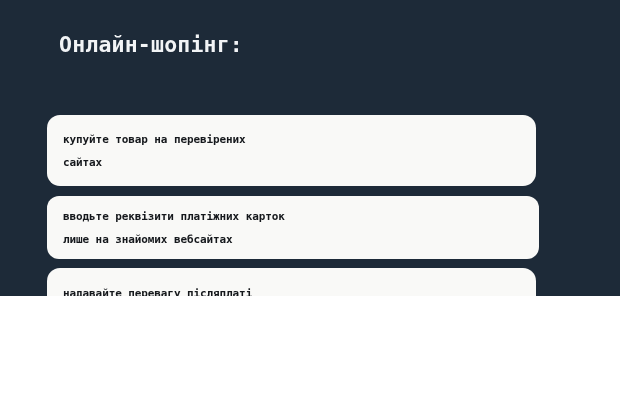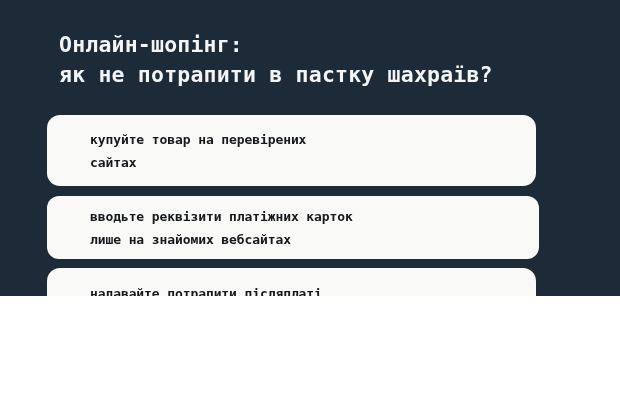--- a/index.html
+++ b/index.html
@@ -60,25 +60,24 @@
     box-sizing: border-box;
     display: flex;
     align-items: center;
   }
   .card-text {
     display: block;
     padding: 0 14px 0 16px;
     color: #15181c;
     font-family: "DejaVu Sans Mono", "Liberation Mono", monospace;
     font-weight: bold;
-    font-size: 13px;
+    font-size: 11px;
     line-height: 23px;
     letter-spacing: -0.1px;
     white-space: pre-line;
-    margin-left: 27px;
   }
 
   #card-0 { top: 115px;  width: 489px; height: 71px; }
   #card-1 { top: 196px;  width: 492px; height: 63px; border-radius: 12px; }
   #card-2 { top: 268px;  width: 489px; height: 50px; }
 
   
   .bottom-strip {
     position: absolute;
     left: 0;
@@ -90,35 +89,34 @@
 </style>
 </head>
 <body>
 
 <div id="poster">
 
   <div class="dark-panel"></div>
 
   <div class="headline">
     <span class="headline-line">Онлайн-шопінг:</span>
-    <span class="headline-line">як не потрапити в пастку шахраїв?</span>
   </div>
 
   <div class="card" id="card-0">
     <span class="card-text">купуйте товар на перевірених
 сайтах</span>
   </div>
 
   <div class="card" id="card-1">
     <span class="card-text">вводьте реквізити платіжних карток
 лише на знайомих вебсайтах</span>
   </div>
 
   <div class="card" id="card-2">
-    <span class="card-text">надавайте потрапити післяплаті</span>
+    <span class="card-text">надавайте перевагу післяплаті</span>
   </div>
 
   <div class="bottom-strip">
     
     
   </div>
 
 </div>
 
 </body></html>

